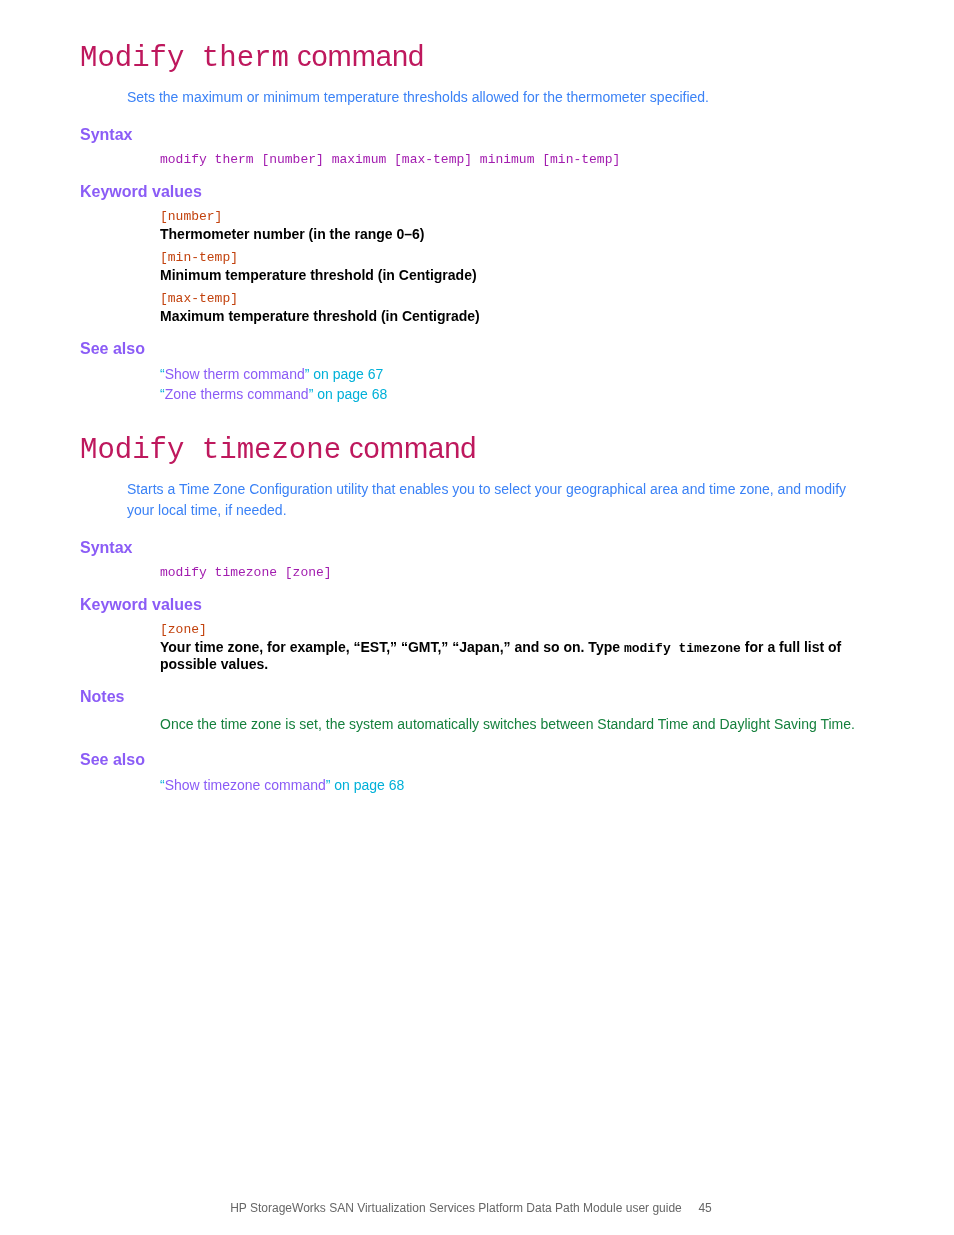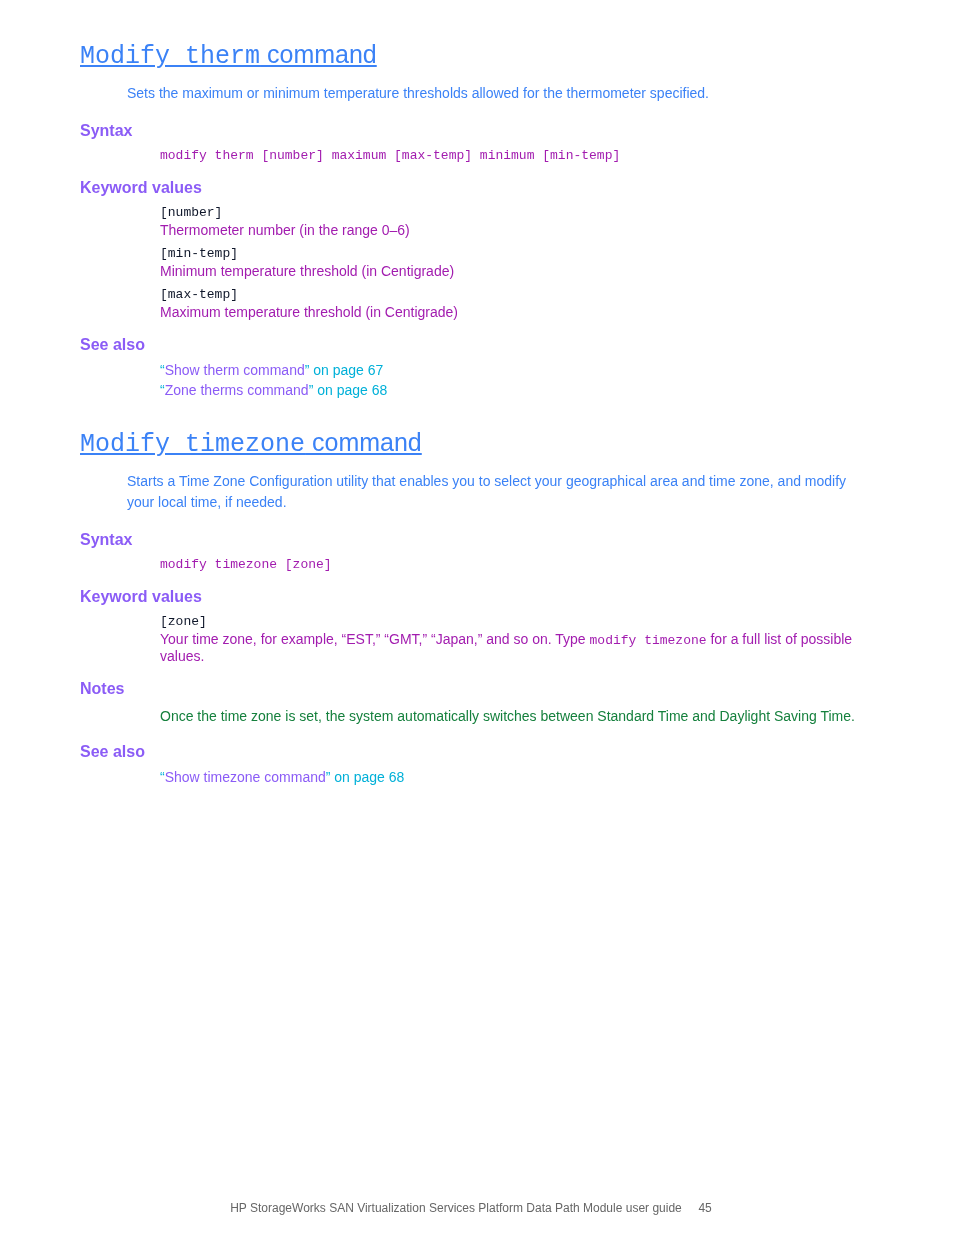--- a/index.html
+++ b/index.html
@@ -17,25 +17,24 @@
       min-height: 1235px;
       position: relative;
     }
 
     .page-content {
       padding: 40px 80px 80px 80px;
       max-width: 954px;
     }
 
     .section-title {
-      font-size: 25px;
-      color: #3b82f6;
+      font-size: 29px;
+      color: #be185d;
       margin-bottom: 12px;
       font-weight: normal;
-      text-decoration: underline;
     }
 
     .section-title .mono-part {
       font-family: 'Courier New', Courier, monospace;
       font-weight: normal;
     }
 
     .section-title .normal-part {
       font-family: Arial, Helvetica, sans-serif;
       font-weight: normal;
@@ -68,28 +67,28 @@
       margin-bottom: 8px;
     }
 
     .keyword-item {
       margin-bottom: 8px;
     }
 
     .keyword-code {
       font-family: 'Courier New', Courier, monospace;
       font-size: 13px;
-      color: #0f172a;
+      color: #c2410c;
       display: block;
       margin-bottom: 2px;
     }
 
     .keyword-desc {
-      font-weight: normal;
-      color: #a21caf;
+      font-weight: bold;
+      color: #000000;
       display: block;
     }
 
     .see-also-list {
       margin-left: 80px;
       margin-bottom: 8px;
     }
 
     .see-also-link {
       color: #00b0d8;

